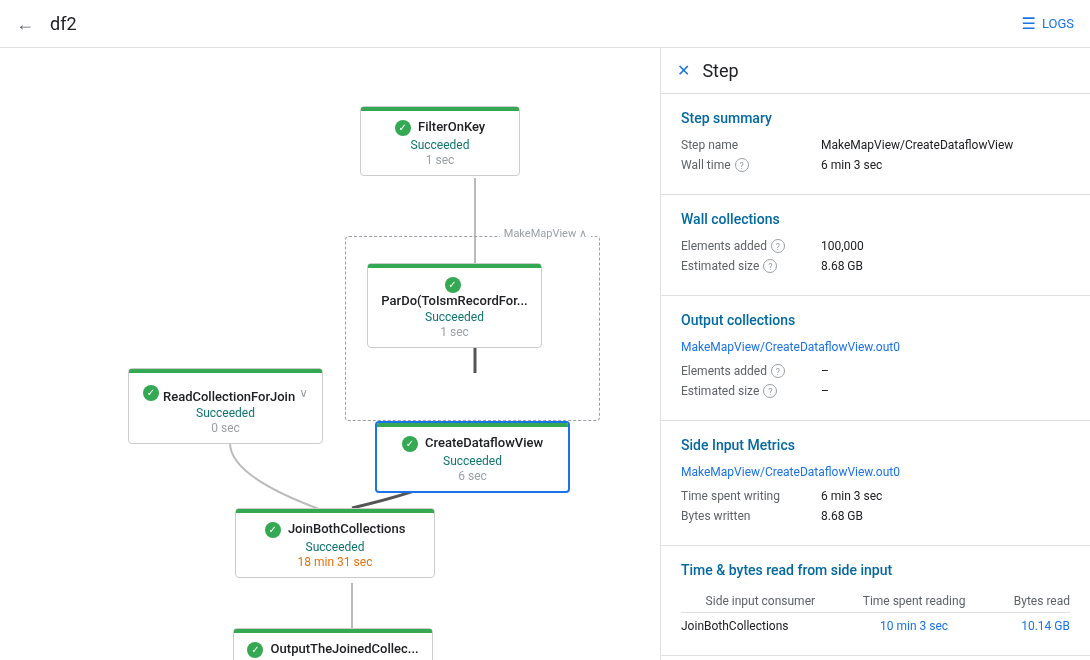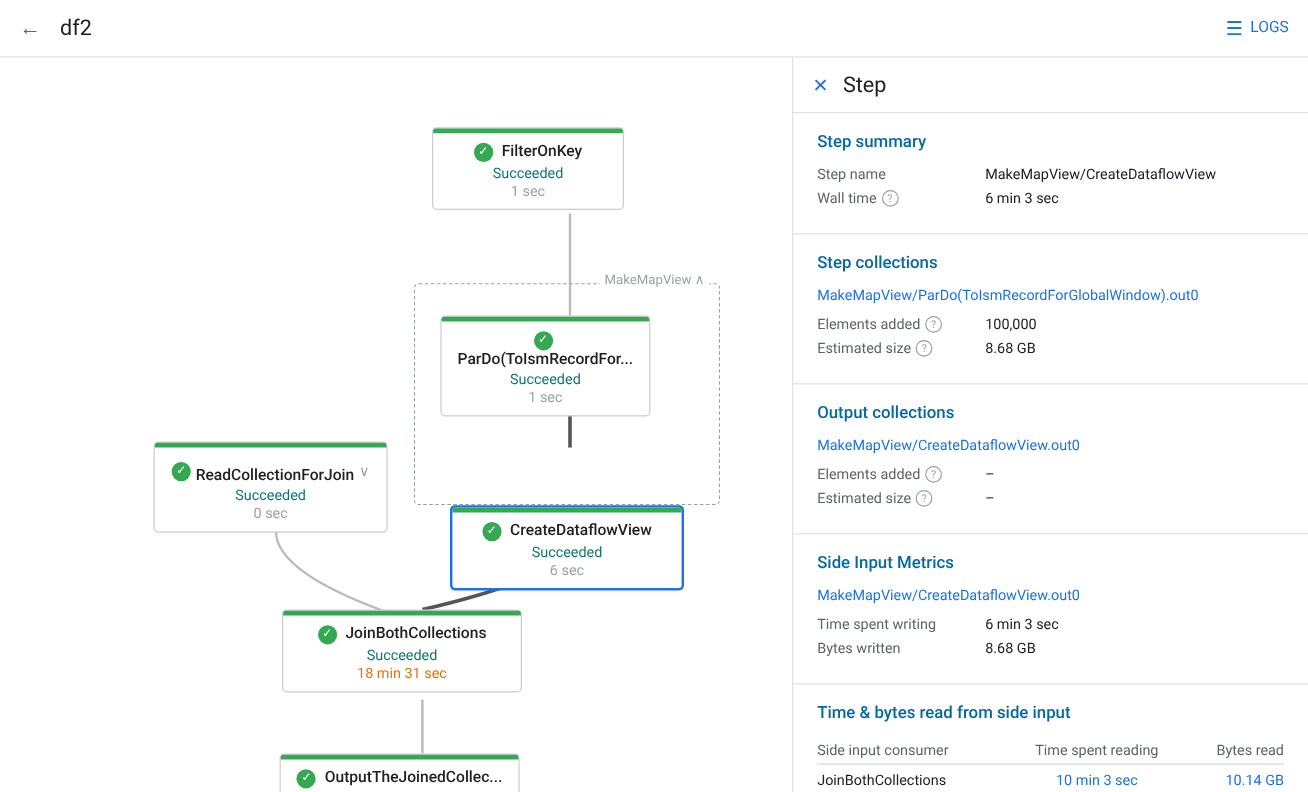--- a/index.html
+++ b/index.html
@@ -76,21 +76,21 @@
     .detail-link { font-size: 12px; color: #1a73e8; margin-bottom: 10px; display: block; }
 
     .detail-row { display: flex; align-items: center; margin-bottom: 6px; }
     .detail-label { font-size: 12px; color: #5f6368; min-width: 140px; display: flex; align-items: center; gap: 4px; }
     .detail-value { font-size: 12px; color: #202124; }
 
     .help-icon { display: inline-block; width: 14px; height: 14px; border-radius: 50%; border: 1px solid #9aa0a6; color: #9aa0a6; font-size: 9px; line-height: 14px; text-align: center; cursor: pointer; }
 
     
     .side-table { width: 100%; border-collapse: collapse; font-size: 12px; }
-    .side-table th { text-align: left; color: #5f6368; font-weight: 400; padding: 4px 0; border-bottom: 1px solid #e0e0e0; }
+    .side-table th { text-align: center; color: #5f6368; font-weight: 400; padding: 4px 0; border-bottom: 1px solid #e0e0e0; }
     .side-table td { padding: 6px 0; color: #202124; }
     .side-table td:nth-child(2) { color: #1a73e8; text-align: center; }
     .side-table td:nth-child(3) { color: #1a73e8; text-align: right; }
     .side-table th:nth-child(2) { text-align: center; }
     .side-table th:nth-child(3) { text-align: right; }
 
     .metrics-row { display: flex; align-items: center; margin-bottom: 6px; }
     .metrics-label { font-size: 12px; color: #5f6368; min-width: 140px; }
     .metrics-value { font-size: 12px; color: #202124; }
   </style>
@@ -208,22 +208,21 @@
       <div class="detail-row">
         <span class="detail-label">
           <span>Wall time</span>
           <span class="help-icon">?</span>
         </span>
         <span class="detail-value">6 min 3 sec</span>
       </div>
     </div>
 
     <div class="section">
-      <div class="section-title">Step collections</div>
-      <a class="detail-link">MakeMapView/ParDo(ToIsmRecordForGlobalWindow).out0</a>
+      <div class="section-title">Wall collections</div>
       <div class="detail-row">
         <span class="detail-label">
           <span>Elements added</span>
           <span class="help-icon">?</span>
         </span>
         <span class="detail-value">100,000</span>
       </div>
       <div class="detail-row">
         <span class="detail-label">
           <span>Estimated size</span>

